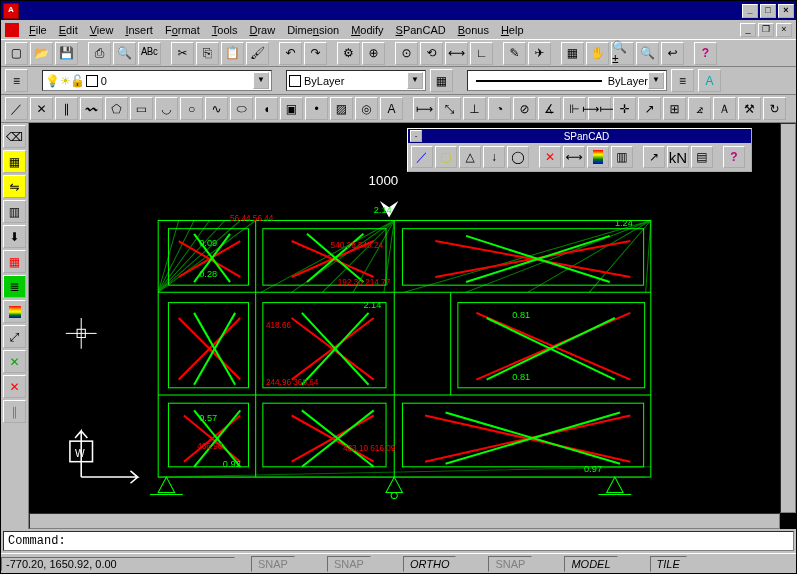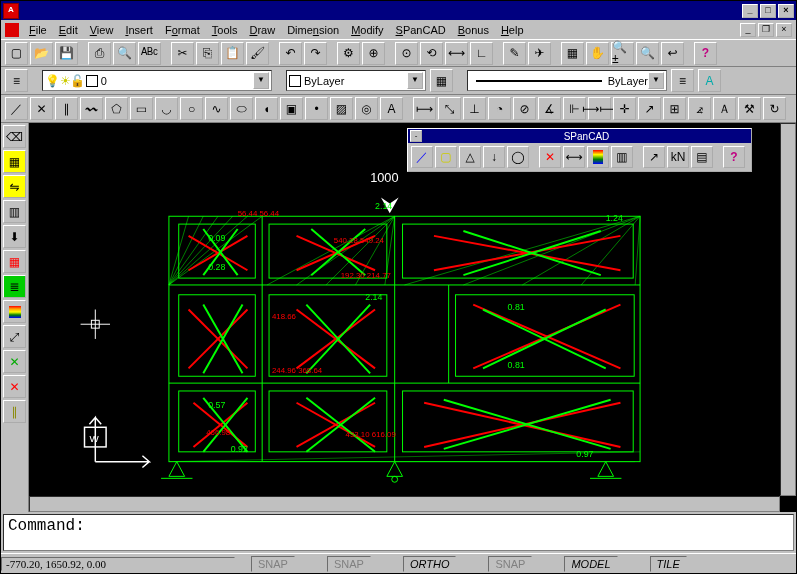--- a/index.html
+++ b/index.html
@@ -40,23 +40,23 @@
   .hscroll { height: 16px; background: #c0c0c0; border: 1px inset #808080; position: absolute; left: 0; right: 16px; bottom: 0; }
   .canvas { position: absolute; left: 0; right: 16px; top: 0; bottom: 16px; }
   
   .spancad-panel { position: absolute; top: 5px; right: 28px; width: 345px; background: #c0c0c0; border: 1px outset #fff; }
   .sp-title { background: #000080; color: #fff; font-size: 10px; height: 14px; display:flex; align-items:center; }
   .sp-title .close { width: 12px; height: 12px; background:#c0c0c0; border:1px outset #fff; margin-left:2px; font-size:8px; color:#000; text-align:center;}
   .sp-title .txt { flex:1; text-align:center; }
   .sp-body { padding: 3px; display: flex; gap: 2px; }
   .sp-body .tbbtn { width: 22px; height: 22px; }
   
-  .cmdbar { height: 37px; background: #fff; border: 1px inset #808080; font-family: "Courier New", monospace; font-size: 16px; padding: 2px 4px; margin:2px; }
+  .cmdbar { height: 20px; background: #fff; border: 1px inset #808080; font-family: "Courier New", monospace; font-size: 12px; padding: 2px 4px; margin:2px; }
   .statusbar { height: 20px; background: #c0c0c0; border-top: 1px solid #fff; display: flex; align-items: center; font-size: 11px; }
-  .statusbar .coord { width: 234px; padding: 0 4px; border: 1px inset #c0c0c0; font-family: Liberation Serif, serif; }
+  .statusbar .coord { width: 234px; padding: 0 4px; border: 1px inset #c0c0c0; }
   .statusbar .stbtn { padding: 1px 6px; border: 1px inset #c0c0c0; margin: 0 16px; color: #808080; }
   .statusbar .stbtn.on { color: #000; font-style: italic; }
   
   
   .sw { width: 12px; height: 12px; display: inline-block; margin-right:3px; border:1px solid #000;}
   
   .lineprev { flex:1; height:2px; background:#000; margin:0 6px;}
   
   .ic { font-size: 12px; line-height:1; pointer-events:none; }
   svg { display:block;}
@@ -513,21 +513,21 @@
                 <span class="ic" style="background:linear-gradient(red,yellow,green,blue);width:10px;height:14px;display:block"></span>
               </div>
             <div class="tbbtn">
                 <span class="ic">▥</span>
               </div>
             <div class="tb-sep"></div>
             <div class="tbbtn">
                 <span class="ic">↗</span>
               </div>
             <div class="tbbtn">
-                <span class="ic" style="font-size:12px">kN</span>
+                <span class="ic" style="font-size:15px">kN</span>
               </div>
             <div class="tbbtn">
                 <span class="ic">▤</span>
               </div>
             <div class="tb-sep"></div>
             <div class="tbbtn">
                 <span class="ic" style="color:#c00080;font-weight:bold">?</span>
               </div>
           </div>
         </div>

